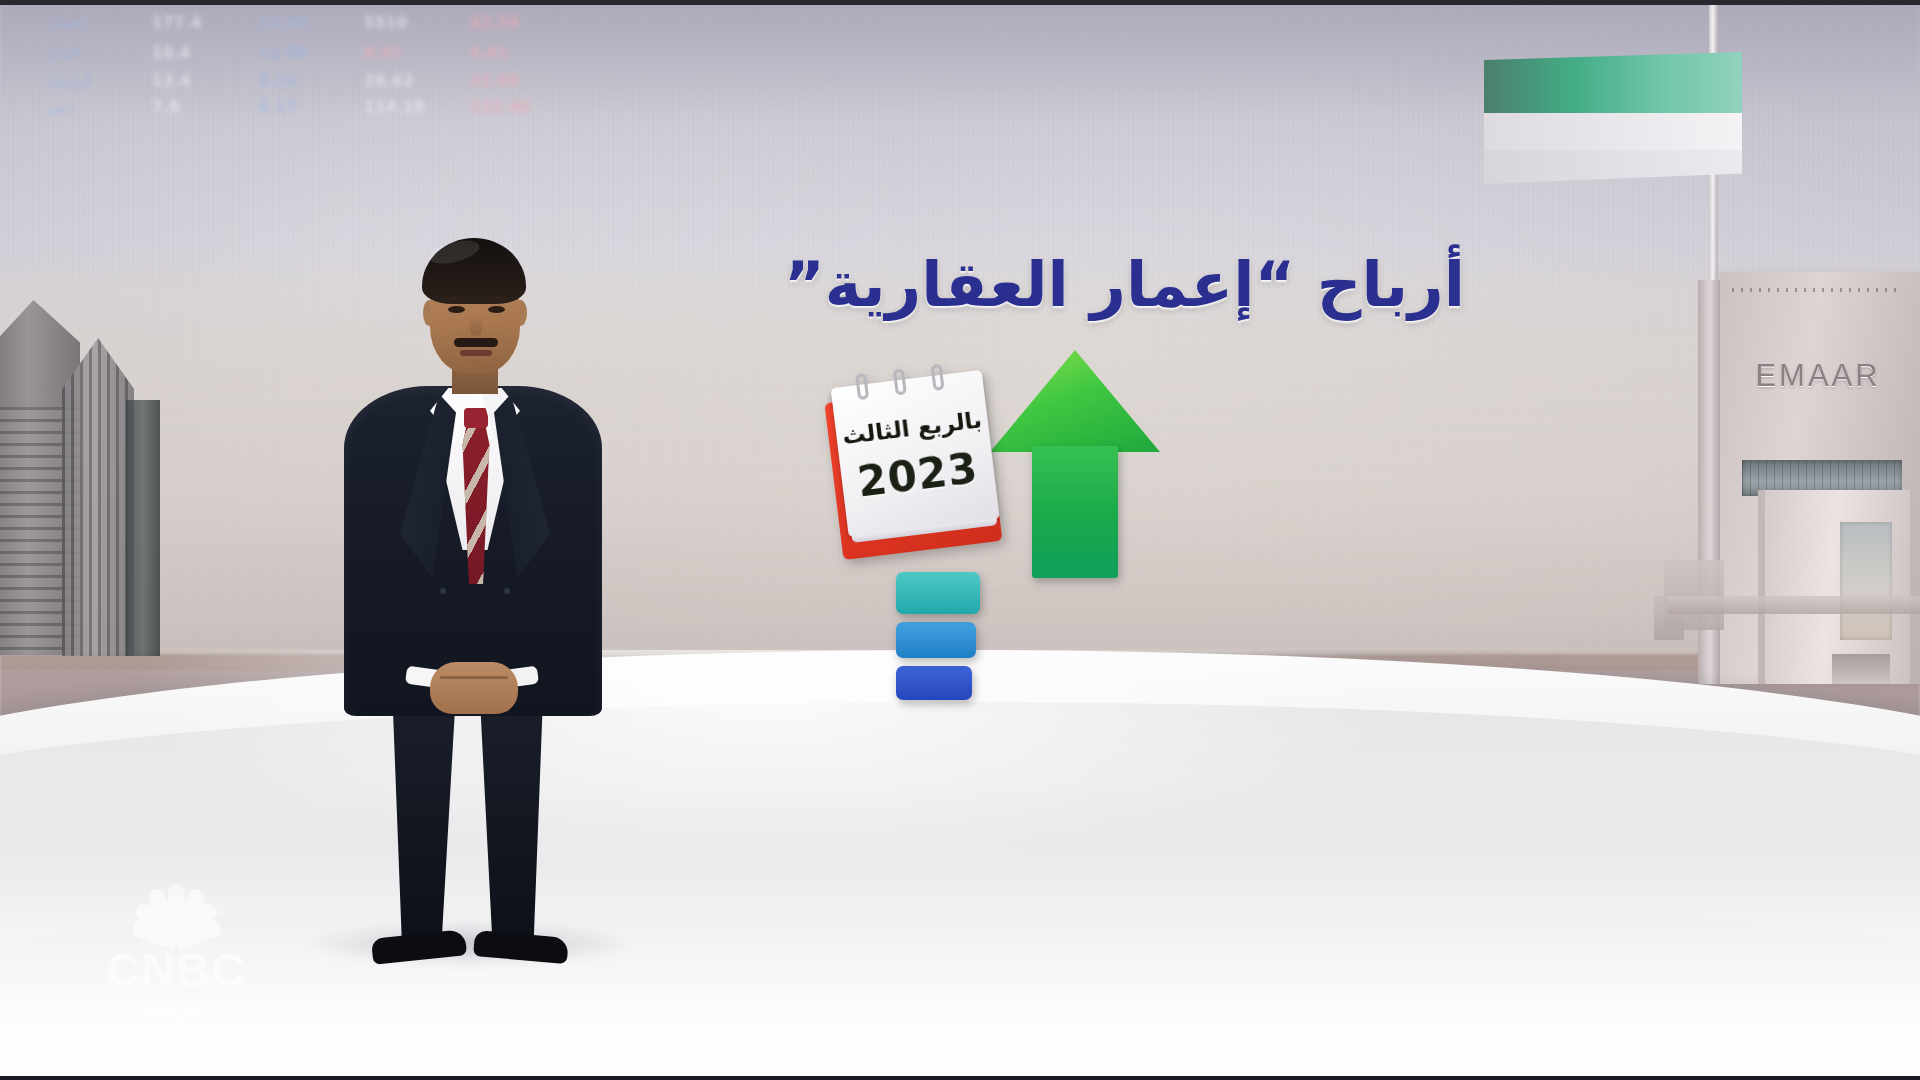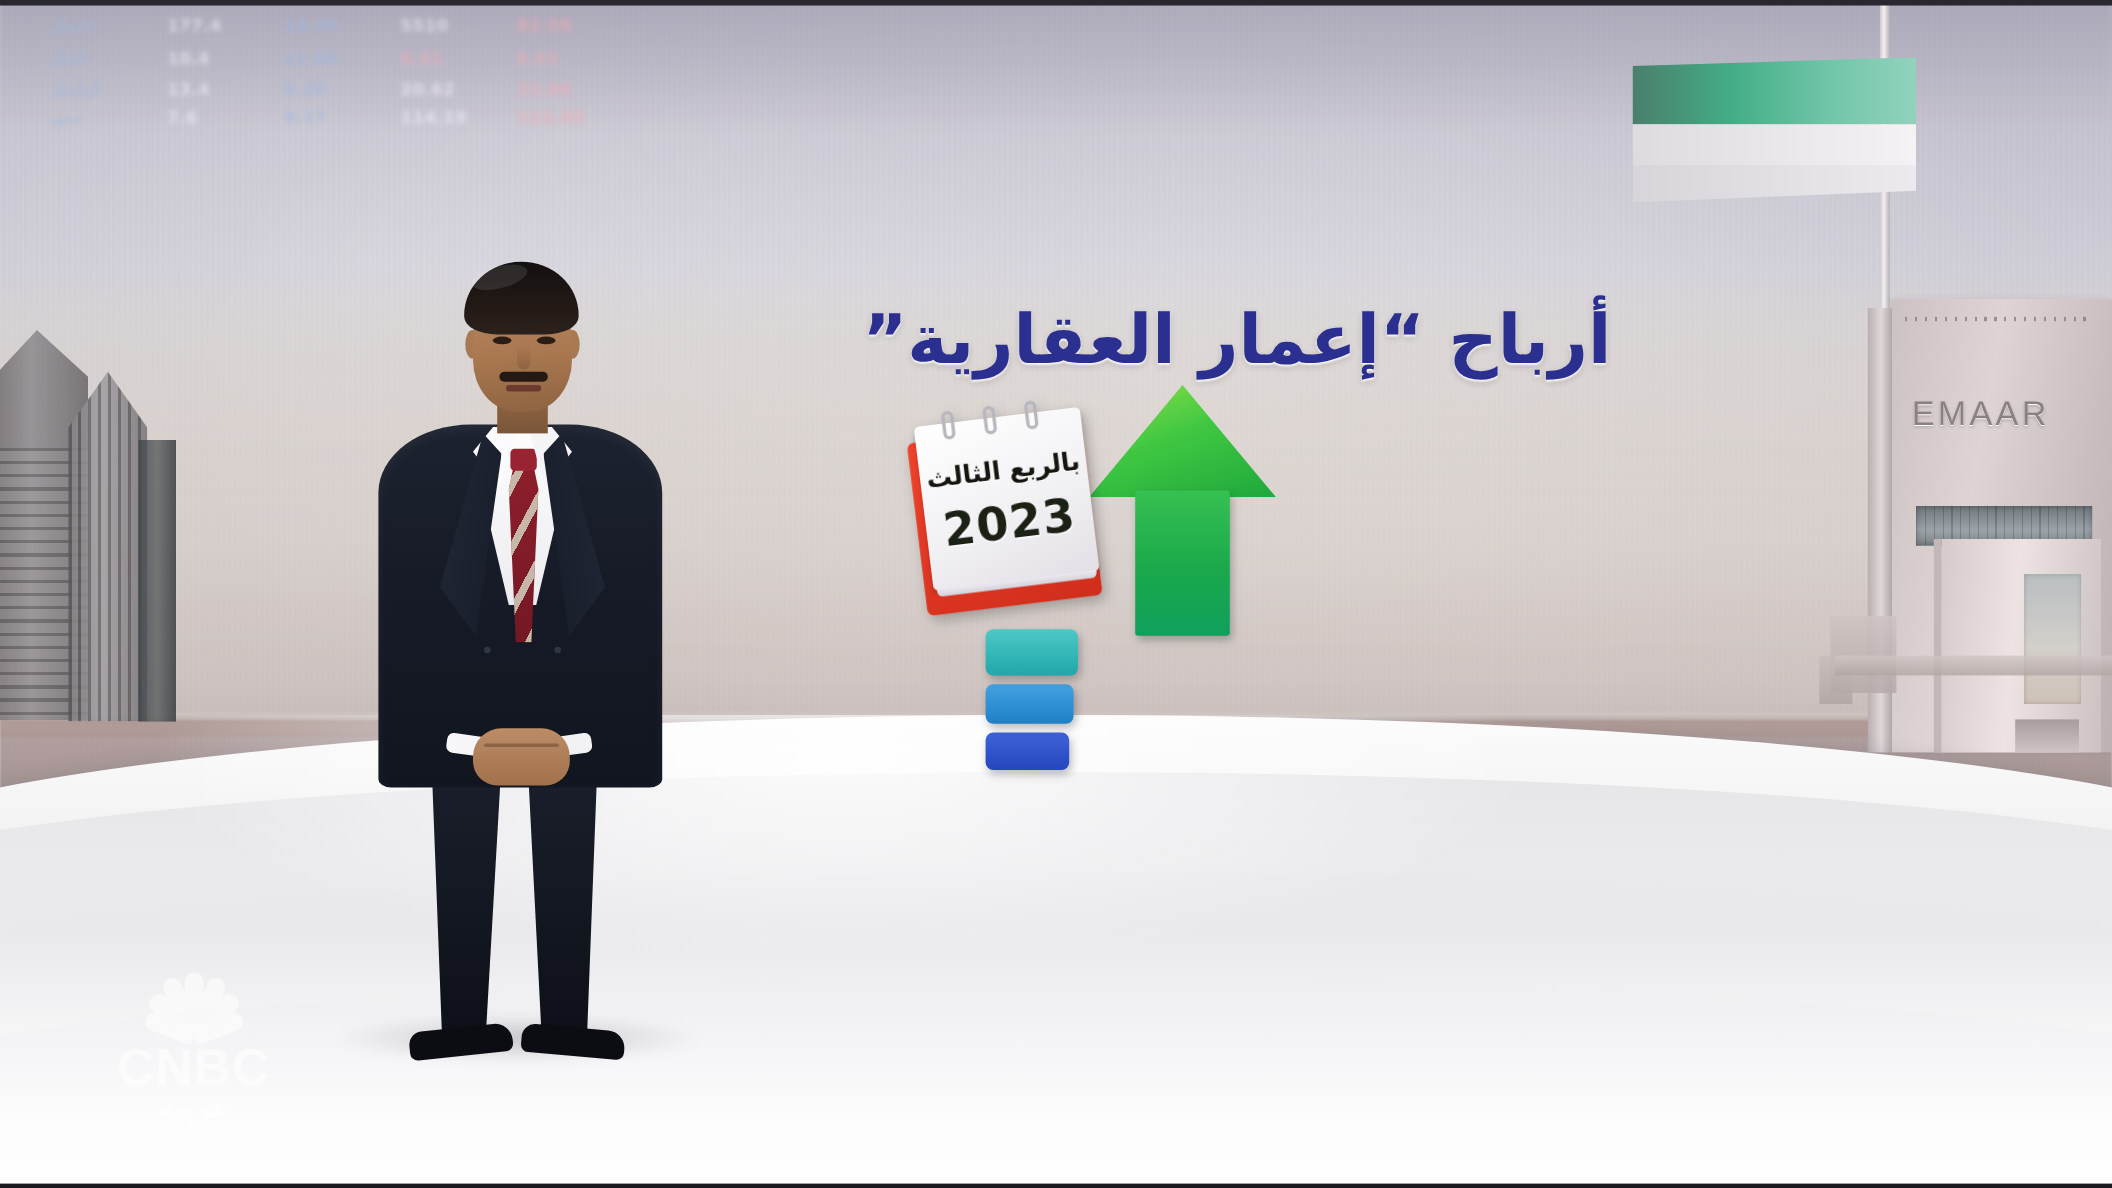--- a/index.html
+++ b/index.html
@@ -84,21 +84,21 @@
   
   .emaar-blk { position:absolute; right:0; top:272px; width:252px; height:412px; }
   .emaar-body { position:absolute; right:0; top:0; width:200px; height:412px;
     background:linear-gradient(100deg,#cdc2c2,#ded4d3 38%,#c8bdbd 78%, #bdb2b2);
     box-shadow:-2px 0 6px rgba(0,0,0,.08); }
   .emaar-col { position:absolute; right:200px; top:8px; width:22px; height:404px;
     background:linear-gradient(90deg,#b9afb0,#e0d8d8 55%,#b0a7a8); }
   .emaar-dots { position:absolute; right:18px; top:16px; width:170px; height:4px;
     background:repeating-linear-gradient(90deg, rgba(90,80,80,.5) 0 2px, transparent 2px 9px); }
   .emaar-sign { position:absolute; right:22px; top:86px; width:160px;
-    text-align:left; font-size:31px; letter-spacing:3px; font-weight:400;
+    text-align:center; font-size:31px; letter-spacing:3px; font-weight:400;
     color:#8b8084; text-shadow:0 1px 0 #fff, 0 2px 3px rgba(0,0,0,.22);
     font-family:"Liberation Sans",sans-serif; }
   .emaar-glass { position:absolute; right:18px; top:188px; width:160px; height:36px;
     background:linear-gradient(180deg,#6f777c,#9aa3a7 60%, #7c8488);
     box-shadow:inset 0 0 6px rgba(0,0,0,.3); }
   .emaar-glass:after { content:""; position:absolute; inset:0;
     background:repeating-linear-gradient(90deg, rgba(0,0,0,.18) 0 1px, transparent 1px 8px); }
   .emaar-podium { position:absolute; right:10px; top:218px; width:152px; height:194px;
     background:linear-gradient(95deg,#d5cbca,#ece3e2 45%,#cdc2c2);
     border-left:7px solid #c3b8b8; }
@@ -246,21 +246,21 @@
     text-shadow:0 1px 0 rgba(255,255,255,.8); direction:rtl; }
   .cal-y { position:absolute; left:0; top:72px; width:152px; text-align:center;
     font-size:42px; font-weight:bold; color:#1c2116;
     text-shadow:1px 2px 0 rgba(255,255,255,.55); letter-spacing:1px; }
 
   
   .headline { position:absolute; right:455px; top:252px; direction:rtl;
     text-align:right; white-space:nowrap; }
   .hl-1 { font-size:62px; font-weight:bold; color:#2b2f8f; line-height:1.06;
     text-shadow:0 2px 2px rgba(255,255,255,.9), 0 3px 7px rgba(0,0,0,.18);
-    letter-spacing:-1px;margin-top:24px; }
+    letter-spacing:-1px; }
   .sub { position:absolute; right:455px; top:370px; direction:rtl;
     text-align:right; white-space:nowrap; }
   .sub-1 { font-size:52px; font-weight:bold; color:#3d4440; line-height:1.22;
     text-shadow:0 2px 2px rgba(255,255,255,.85), 0 3px 6px rgba(0,0,0,.16); }
   .sub-2 { font-size:52px; font-weight:bold; color:#3d4440; line-height:1.22;
     text-shadow:0 2px 2px rgba(255,255,255,.85), 0 3px 6px rgba(0,0,0,.16); }
 
   
   .logo { position:absolute; left:86px; top:880px; width:180px; height:150px;
     opacity:.55; }

